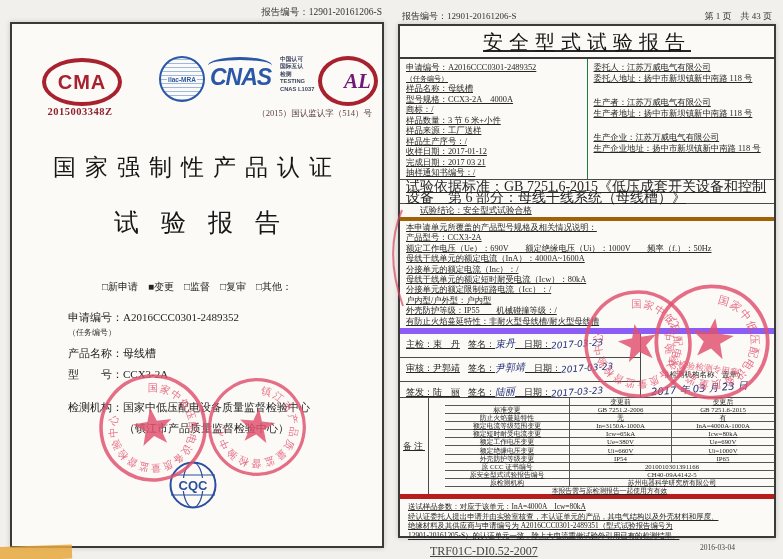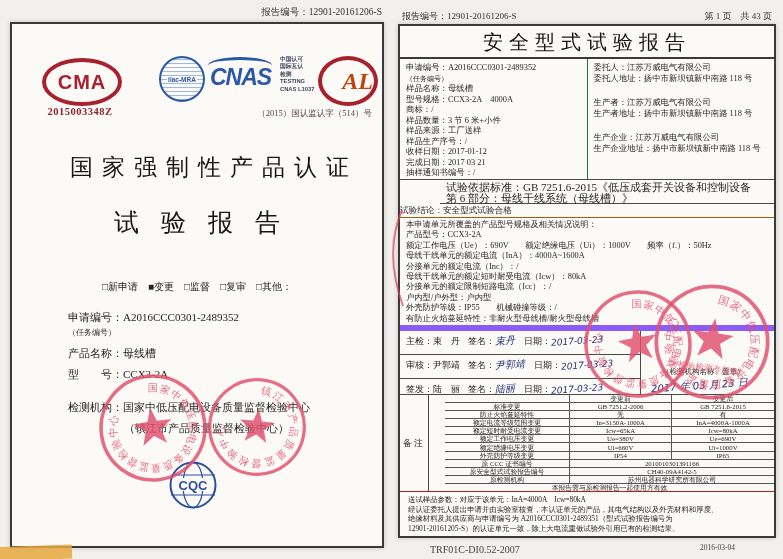--- a/index.html
+++ b/index.html
@@ -1,82 +1,82 @@
 <!DOCTYPE html>
 <html><head>
 <meta charset="utf-8">
 <style>
   html,body{margin:0;padding:0;background:#d8d6d1;}
   #canvas{position:relative;width:783px;height:559px;background:#f2f0ec;overflow:hidden;
           font-family:"Liberation Serif","DejaVu Serif",serif;color:#262626;}
-  .page{position:absolute;background:#fcfaf6;border:2px solid #3a3a3a;box-shadow:0 0 5px rgba(0,0,0,.18);}
+  .page{position:absolute;background:#fcfaf6;border:2px solid #3a3a3a;box-shadow:0 0 5px rgba(0,0,0,.18);text-decoration:underline;}
   .page-left{left:10px;top:22px;width:370px;height:522px;}
   .page-right{left:398px;top:24px;width:374px;height:510px;}
 
   
   .lp-repno{position:absolute;left:10px;top:6px;width:372px;text-align:right;font-size:9.5px;color:#333;}
   .logos{position:absolute;left:0;top:26px;width:100%;height:80px;}
   .cma-oval{position:absolute;left:30px;top:8px;width:72px;height:40px;border:4px solid #a8212f;border-radius:50%;
             display:flex;align-items:center;justify-content:center;}
   .cma-oval span{font-family:"Liberation Sans",sans-serif;font-weight:bold;font-size:20px;color:#a8212f;letter-spacing:1px;}
   .cma-num{position:absolute;left:18px;top:56px;width:100px;text-align:center;font-size:10.5px;color:#8d2332;letter-spacing:.5px;font-weight:bold;}
   .ilac{position:absolute;left:147px;top:6px;width:42px;height:42px;border:2px solid #2b57a7;border-radius:50%;
         background:repeating-linear-gradient(0deg,#9db9e0 0 1px,transparent 1px 4px);display:flex;align-items:center;justify-content:center;}
   .ilac span{background:#fcfaf6;font-family:"Liberation Sans",sans-serif;font-weight:bold;font-size:6.5px;color:#2b57a7;padding:0 1px;}
   .cnas{position:absolute;left:198px;top:14px;font-family:"Liberation Sans",sans-serif;font-weight:bold;
         font-style:italic;font-size:23px;color:#2b57a7;letter-spacing:-1px;}
   .cnas:before{content:"";position:absolute;left:-2px;top:-7px;width:64px;height:14px;border-top:3px solid #2b57a7;border-radius:50%;}
   .cnas-side{position:absolute;left:268px;top:6px;font-family:"Liberation Sans",sans-serif;font-size:5.8px;line-height:7.4px;color:#3c4660;font-weight:bold;}
   .al-oval{position:absolute;left:306px;top:6px;width:52px;height:42px;border:4px solid #a8212f;border-radius:50%;
            display:flex;align-items:center;justify-content:center;}
-  .al-oval span{font-family:"Liberation Serif",serif;font-weight:bold;font-size:24px;color:#c2410c;font-style:italic;margin-left:19px;}
+  .al-oval span{font-family:"Liberation Serif",serif;font-weight:bold;font-size:21px;color:#701a75;font-style:italic;margin-left:19px;}
   .accred{position:absolute;right:10px;top:58px;font-size:8.5px;color:#5a4040;}
-  .lp-title1{position:absolute;left:17px;top:128px;width:100%;text-align:center;font-size:23px;letter-spacing:9px;color:#161616;}
+  .lp-title1{position:absolute;left:0;top:128px;width:100%;text-align:center;font-size:23px;letter-spacing:9px;color:#161616;}
   .lp-title2{position:absolute;left:0;top:182px;width:100%;text-align:center;font-size:25px;letter-spacing:22px;text-indent:22px;color:#161616;}
   .lp-checks{position:absolute;left:0;top:256px;width:100%;text-align:center;font-size:10px;color:#222;}
   .lp-fields{position:absolute;left:56px;top:286px;font-size:11px;color:#1e1e1e;}
   .lp-fields .fl{margin-bottom:6px;}
   .lp-fields .sub{font-size:8px;margin-top:-4px;margin-bottom:8px;color:#333;}
   .lp-agency-sub{margin-left:56px;}
   
   .cqc{position:absolute;left:156px;top:436px;}
 
   
   .rp-repno{position:absolute;left:402px;top:10px;font-size:9px;color:#333;}
   .rp-pageinfo{position:absolute;left:560px;top:10px;width:212px;text-align:right;font-size:9px;color:#333;}
 
   
   .rp-title{height:28px;border-bottom:2px solid #3a3a3a;text-align:center;font-size:20px;letter-spacing:6px;padding-top:3px;color:#141414;}
   .rp-info{display:flex;height:120px;border-bottom:1px solid #4a4a4a;font-size:8.4px;}
   .rp-info-l{width:50%;padding:4px 0 0 6px;line-height:10.5px;}
   .rp-info-r{width:50%;border-left:1px solid #15803d;padding:4px 0 0 6px;line-height:10.5px;}
   .rp-info-r .grp{margin-bottom:14px;}
-  .rp-standard{border-bottom:1px solid #4a4a4a;padding:2px 6px;font-size:11px;line-height:10.5px;height:19px;margin-left:40px;}
-  .rp-conclusion{border-bottom:1px solid #a16207;padding:1px 0;font-size:8.6px;height:11px;}
+  .rp-standard{border-bottom:1px solid #4a4a4a;padding:2px 6px;font-size:14px;line-height:10.5px;height:19px;}
+  .rp-conclusion{border-bottom:4px solid #a16207;padding:1px 20px;font-size:8.6px;height:11px;}
   .rp-coverage{border-bottom:6px solid #8b5cf6;padding:2px 6px;font-size:8.3px;line-height:10.4px;height:103px;}
   .sig-wrap{display:flex;height:63px;border-bottom:1px solid #4a4a4a;}
   .sig-left{width:240px;}
   .sig-row{height:20px;border-bottom:1px solid #4a4a4a;font-size:9px;padding:3px 0 0 6px;white-space:nowrap;}
   .sig-row.last{border-bottom:none;}
   .sig-row .nm{margin-right:8px;}
   .sig-right{flex:1;border-left:1px solid #4a4a4a;position:relative;font-size:7.5px;}
   .stamp-caption{position:absolute;left:21px;top:36px;color:#222;}
   .stamp-date{position:absolute;left:10px;top:48px;}
   .hand{font-family:"DejaVu Sans",sans-serif;font-style:italic;color:#23307a;display:inline-block;transform:rotate(-4deg);font-size:10px;}
   .hand.sm{font-size:9px;}
   
-  .note-wrap{display:flex;border-bottom:1px solid #b91c1c;height:96px;gap:16px;}
+  .note-wrap{display:flex;border-bottom:5px solid #b91c1c;height:96px;gap:16px;}
   .note-side{width:28px;border-right:1px solid #4a4a4a;display:flex;align-items:center;justify-content:center;font-size:9px;letter-spacing:2px;}
   .note-table{flex:1;display:grid;grid-template-columns:38% 31% 31%;font-size:6.8px;line-height:7px;}
   .nc{border-right:1px solid #555;border-bottom:1px solid #555;display:flex;align-items:center;justify-content:center;text-align:center;padding:0 1px;}
   .nc.r{border-right:none;}
   .nc.span2{grid-column:2/4;border-right:none;}
   .nc.span3{grid-column:1/4;border-right:none;border-bottom:none;}
   .rp-remark{padding:3px 20px 0 8px;font-size:7.4px;line-height:9.6px;color:#222;}
-  .rp-footer-l{position:absolute;left:430px;top:544px;font-size:10px;color:#444;}
+  .rp-footer-l{position:absolute;left:430px;top:544px;font-size:12px;color:#444;text-decoration:underline;}
   .rp-footer-r{position:absolute;left:700px;top:543px;font-size:7.5px;color:#444;}
 
   
   .stamp{position:absolute;opacity:.82;pointer-events:none;}
   .fold{position:absolute;left:-8px;top:546px;width:80px;height:14px;background:#e7a83e;transform:rotate(-2deg);opacity:.85;}
   .red-arc{position:absolute;left:386px;top:208px;}
 </style>
 </head>
 <body>
 

